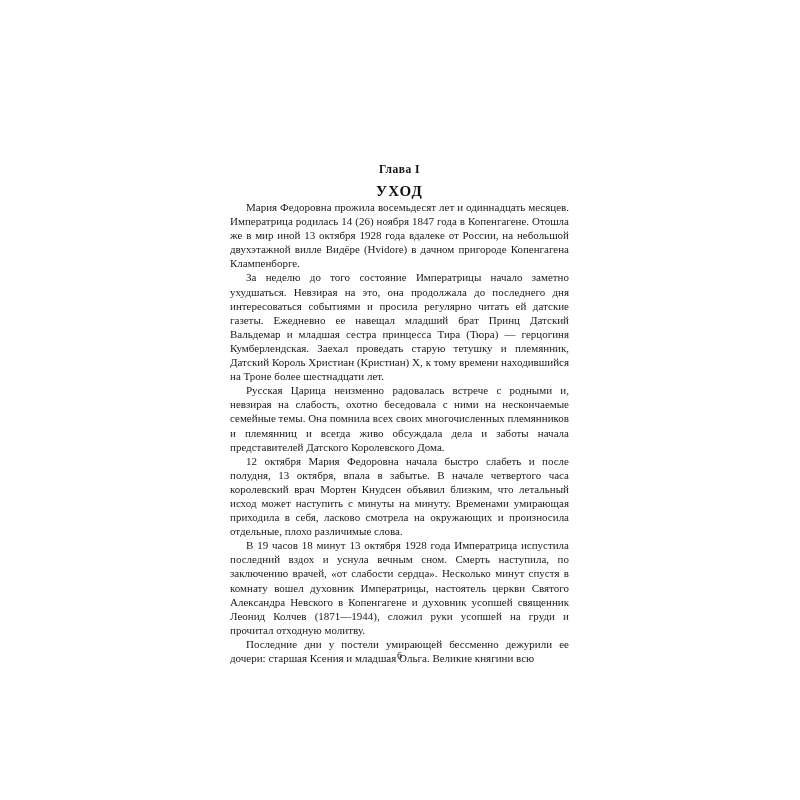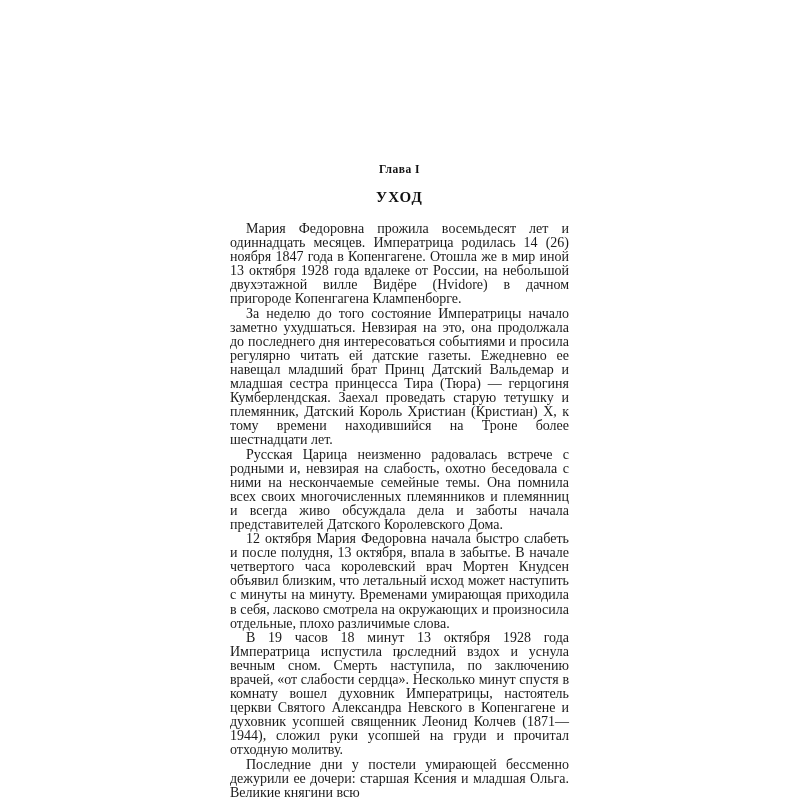--- a/index.html
+++ b/index.html
@@ -41,30 +41,30 @@
   }
   .chapter-label {
     margin-top: 68px;
     text-align: center;
     font-size: 11.5px;
     font-weight: bold;
     letter-spacing: 0.5px;
     color: #111111;
   }
   .chapter-title {
-    margin-top: 14px;
+    margin-top: 8px;
     text-align: center;
     font-size: 15px;
     font-weight: bold;
     letter-spacing: 1.2px;
     color: #111111;
   }
   .body-text {
-    margin-top: 16px;
-    font-size: 14px;
+    margin-top: 0;
+    font-size: 11px;
     line-height: 14.1px;
     text-align: justify;
     text-justify: inter-word;
     color: #1a1a1a;
     hyphens: manual;
     font-family: Liberation Serif, serif;
   }
   .body-text p {
     margin: 0;
     text-indent: 16px;

